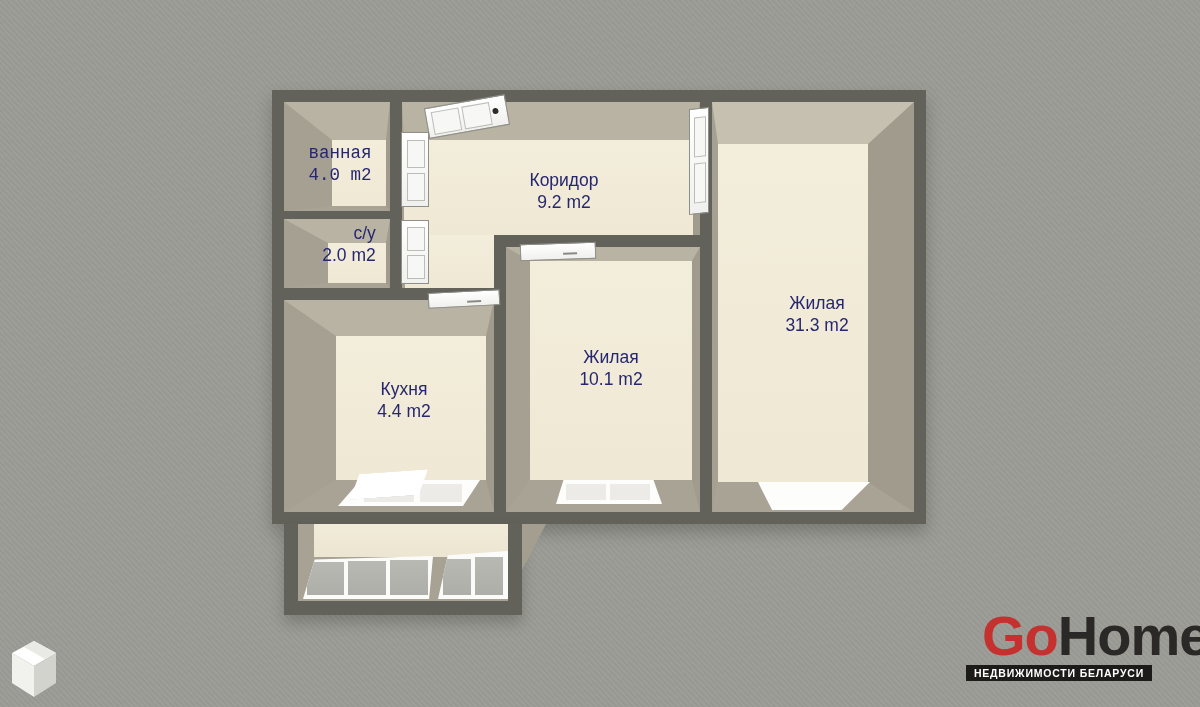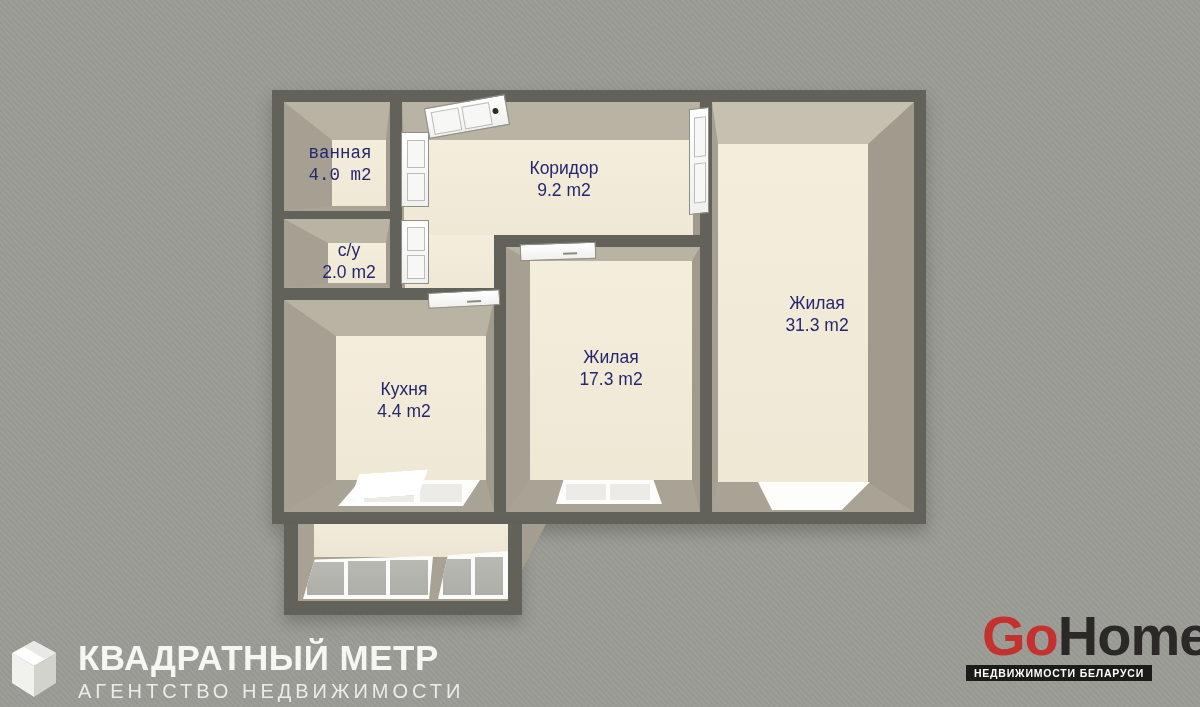--- a/index.html
+++ b/index.html
@@ -132,52 +132,48 @@
   </div>
   <div class="door d-liv2">
     <div class="panel" style="left:4px;top:8px;width:10px;height:38px;"></div>
     <div class="panel" style="left:4px;top:54px;width:10px;height:38px;"></div>
   </div>
 
   <div class="rlabel" style="left:340px;top:142px;font-family:Liberation Mono, monospace;">
     <div>ванная</div>
     <div>4.0 m2</div>
   </div>
-  <div class="rlabel" style="left:349px;top:239px;">
+  <div class="rlabel" style="left:349px;top:222px;text-align:right;">
     <div>с/у</div>
     <div>2.0 m2</div>
   </div>
-  <div class="rlabel" style="left:564px;top:157px;">
+  <div class="rlabel" style="left:564px;top:169px;">
     <div>Коридор</div>
     <div>9.2 m2</div>
   </div>
   <div class="rlabel" style="left:404px;top:366px;margin-top:12px;">
     <div>Кухня</div>
     <div>4.4 m2</div>
   </div>
   <div class="rlabel" style="left:611px;top:346px;">
     <div>Жилая</div>
-    <div>17.3 m2</div>
+    <div>10.1 m2</div>
   </div>
   <div class="rlabel" style="left:817px;top:292px;">
     <div>Жилая</div>
     <div>31.3 m2</div>
   </div>
 
   <div class="agency">
     <svg width="44" height="60" viewBox="0 0 44 60">
       <polygon points="22,1 44,13 22,26 0,13" fill="#ffffff"></polygon>
       <polygon points="0,13 22,26 22,57 0,43" fill="#f1f1ee"></polygon>
       <polygon points="44,13 22,26 22,57 44,43" fill="#d3d3ce"></polygon>
       <polygon points="22,1 44,13 33,19 12,7" fill="#e9e9e5"></polygon>
     </svg>
-    <div class="agency-text">
-      <div class="agency-title">КВАДРАТНЫЙ МЕТР</div>
-      <div class="agency-sub">АГЕНТСТВО НЕДВИЖИМОСТИ</div>
-    </div>
   </div>
 
   <div class="portal">
     <div class="portal-name">
       <span style="color:#c4312e;">Go</span><span style="color:#2b2927;">Home</span>
     </div>
     <div class="portal-tagline">НЕДВИЖИМОСТИ БЕЛАРУСИ</div>
   </div>
 
 </div>

